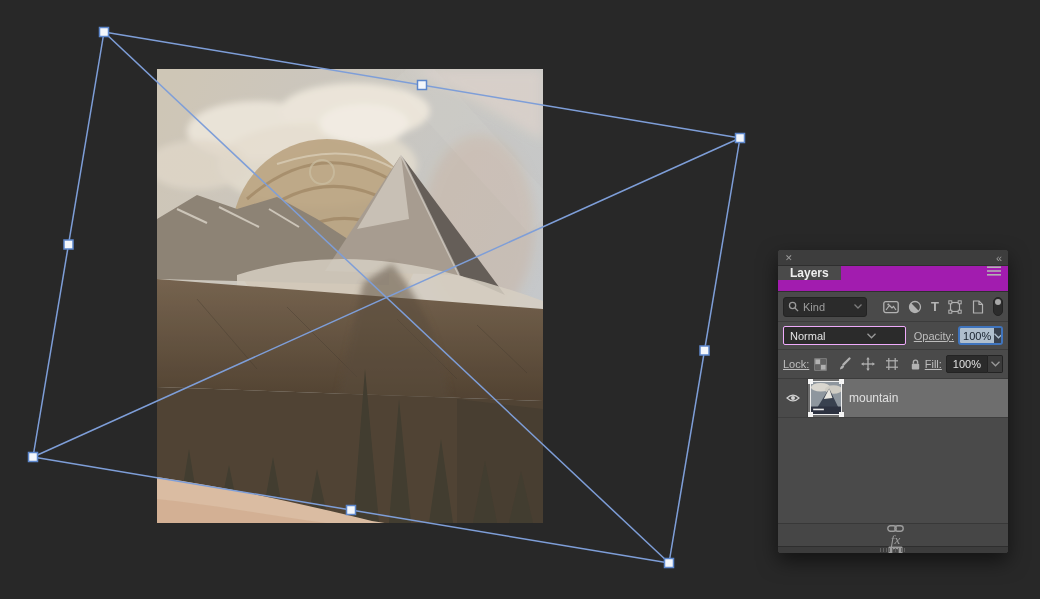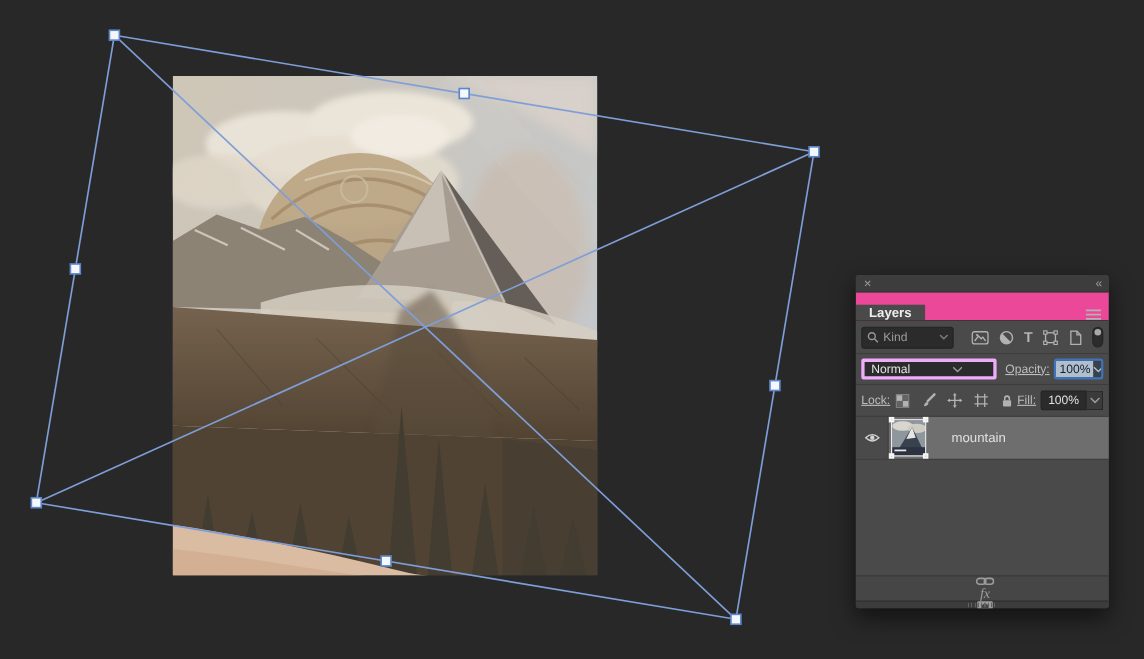--- a/index.html
+++ b/index.html
@@ -18,41 +18,41 @@
   #layers-panel { position:absolute; left:778px; top:250px; width:230px; height:303px;
     background:#4a4a4a; z-index:10; border-radius:3px; overflow:hidden;
     box-shadow:0 8px 20px rgba(0,0,0,.55); color:#c9c9c9; font-size:11px; }
 
   .p-header { height:16px; background:#3d3d3d; border-bottom:1px solid #2e2e2e;
     display:flex; align-items:center; justify-content:space-between; padding:0 7px;
     color:#9c9c9c; font-size:10px; }
   .p-header .close { font-size:9px; cursor:default; }
   .p-header .collapse { font-size:11px; letter-spacing:-1px; }
 
-  .p-tabs { height:26px; background:#ec4899; border-bottom:1px solid #2f2f2f; display:flex; align-items:flex-end; }
+  .p-tabs { height:26px; background:#a21caf; border-bottom:1px solid #2f2f2f; display:flex; align-items:flex-start; }
   .tab-layers { background:#4a4a4a; padding:0 12px; display:flex; align-items:center;
     color:#efefef; font-weight:bold; font-size:12px; }
   .tabs-spacer { flex:1; display:flex; align-items:center; justify-content:flex-end; padding-right:7px; }
 
   .p-row { display:flex; align-items:center; background:#4a4a4a; border-bottom:1px solid #3c3c3c; }
   .p-filter { height:30px; padding:0 5px; gap:16px; }
   .p-blend  { height:28px; padding:0 5px; }
   .p-lock   { height:29px; padding:0 5px; }
 
   .searchbox { width:84px; height:20px; background:#2b2b2b; border:1px solid #232323; border-radius:3px;
     display:flex; align-items:center; padding:0 4px; gap:4px; color:#9d9d9d; }
   .searchbox .kind { flex:1; font-size:11px; }
   .filter-icons { display:flex; align-items:center; gap:8px; flex:1; justify-content:space-between; }
   .ico { display:inline-flex; align-items:center; justify-content:center; line-height:0; }
   .t-glyph { font-size:13px; font-weight:bold; color:#b5b5b5; line-height:1; }
   .fx-glyph { font-style:italic; font-size:13px; color:#9e9e9e; font-family:"Liberation Serif", serif; line-height:1; }
   .pill { width:10px; height:19px; border-radius:5px; background:#2c2c2c; border:1px solid #242424; position:relative; }
   .pill .dot { position:absolute; left:1px; top:1px; width:6px; height:6px; border-radius:50%; background:#a8a8a8; }
 
-  .selectbox { width:142px; height:19px; background:#2b2b2b; border:3px solid #f0abfc; border-radius:2px;
+  .selectbox { width:142px; height:19px; background:#2b2b2b; border:1px solid #f0abfc; border-radius:2px;
     display:flex; align-items:center; padding:0 6px; color:#e3e3e3; }
   .selectbox span { flex:1; }
   .lbl { color:#bdbdbd;text-decoration:underline; }
   .p-blend .lbl { margin-left:8px; margin-right:3px; }
 
   .opacity-combo { display:flex; height:19px; border:2px solid #3f74bd; border-radius:3px; overflow:hidden; margin-left:1px; }
   .opacity-combo .val { background:#b0bfcd; color:#16202c; padding:0 3px; display:flex; align-items:center; font-size:11px; }
   .opacity-combo .chev { width:14px; background:#39414d; display:flex; align-items:center; justify-content:center; }
 
   .lock-icons { display:flex; align-items:center; gap:10px; margin-left:5px; }
@@ -60,21 +60,21 @@
   .numbox { display:flex; height:18px; }
   .numbox .num { background:#2b2b2b; border:1px solid #232323; border-radius:2px 0 0 2px; color:#e0e0e0;
     display:flex; align-items:center; padding:0 6px; min-width:34px; justify-content:flex-end; }
   .numbox .chevbtn { width:15px; background:#3b3b3b; border:1px solid #232323; border-left:none;
     border-radius:0 2px 2px 0; display:flex; align-items:center; justify-content:center; }
 
   .p-list { height:144px; background:#4a4a4a; }
   .layer-row { height:39px; display:flex; align-items:stretch; border-bottom:1px solid #3e3e3e; }
   .eye-cell { width:30px; display:flex; align-items:center; justify-content:center; border-right:1px solid #3e3e3e;
     background:#4a4a4a; flex:0 0 30px; }
-  .row-body { flex:1; display:flex; align-items:center; gap:24px; padding-left:3px; }
+  .row-body { flex:1; display:flex; align-items:center; gap:8px; padding-left:3px; }
   .layer-row.selected .row-body { background:#6e6e6e; }
   .layer-name { color:#e0e0e0; font-size:12px; }
   .thumb { position:relative; width:30px; height:32px; flex:0 0 30px; }
   .thumb svg { display:block; width:100%; height:100%; }
   .thumb.framed { outline:1px solid #ededed; }
   .thumb.framed .tick { position:absolute; width:5px; height:5px; border:2px solid #f5f5f5; }
   .tick.tl { left:-3px; top:-3px; border-right:none; border-bottom:none; }
   .tick.tr { right:-3px; top:-3px; border-left:none; border-bottom:none; }
   .tick.bl { left:-3px; bottom:-3px; border-right:none; border-top:none; }
   .tick.br { right:-3px; bottom:-3px; border-left:none; border-top:none; }

